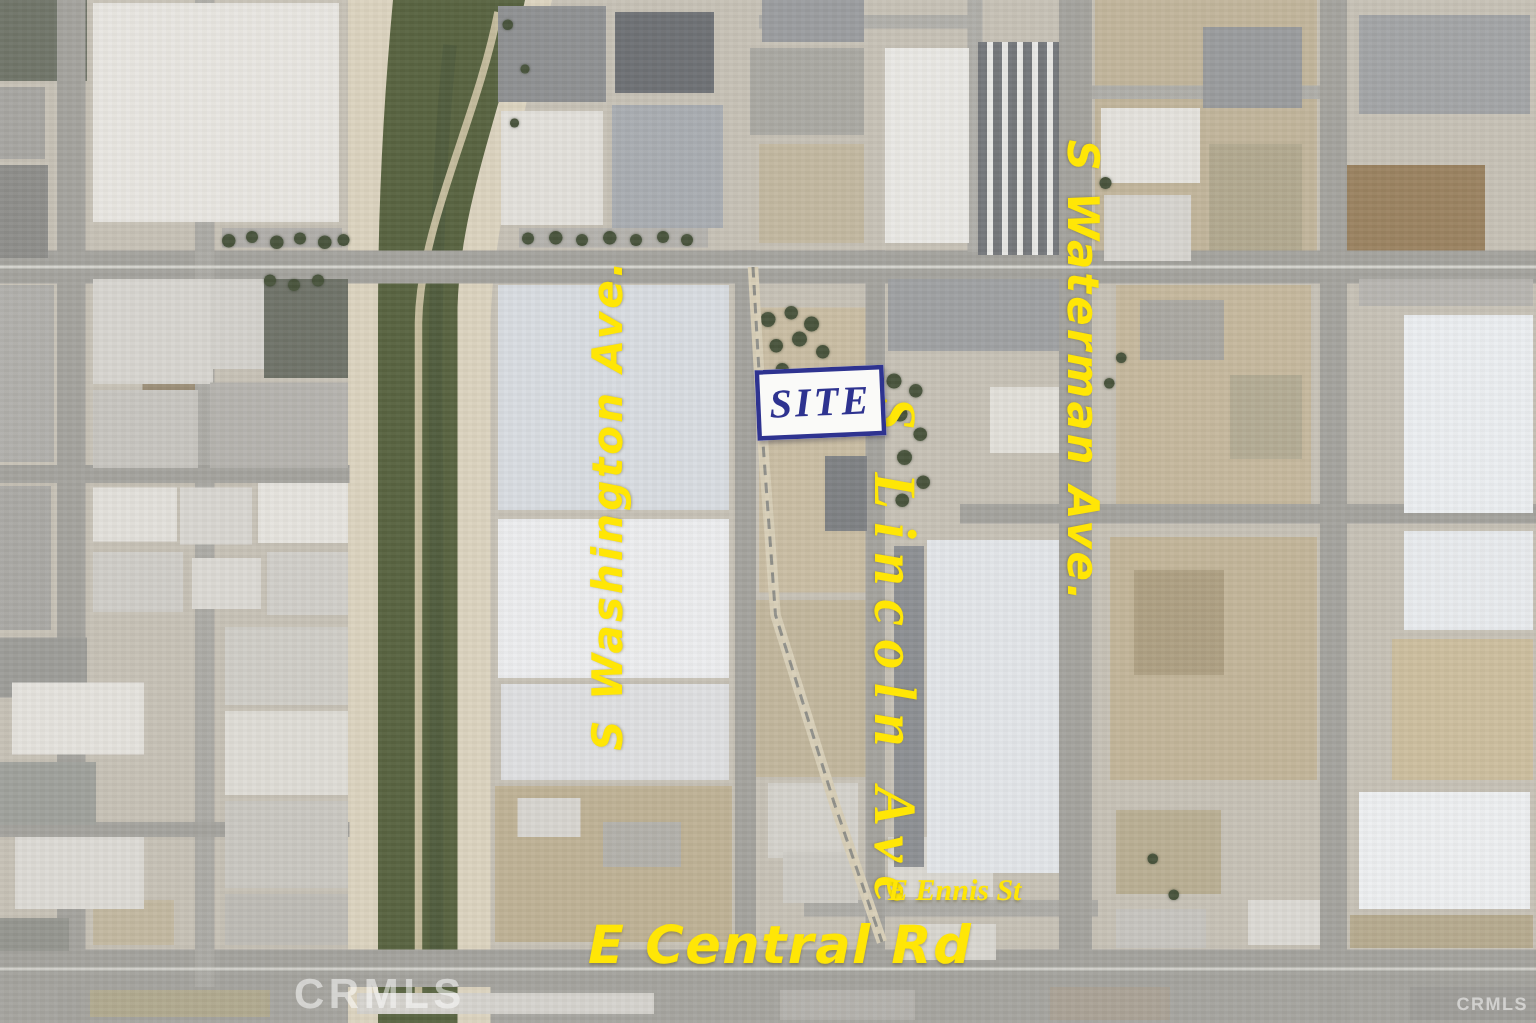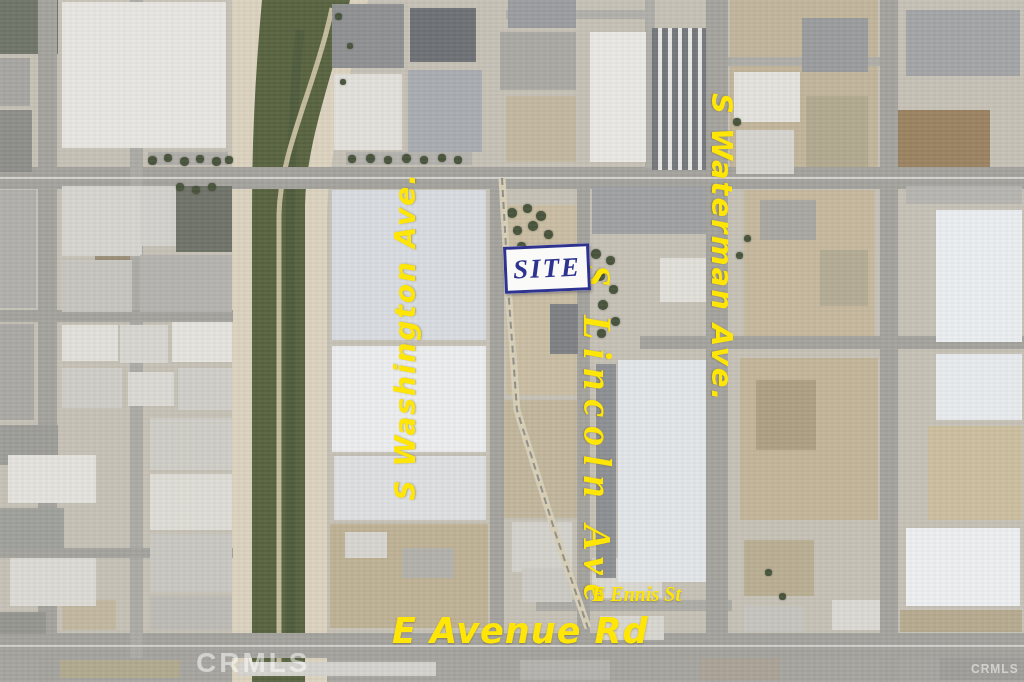--- a/index.html
+++ b/index.html
@@ -208,21 +208,21 @@
     <polyline points="502,178 509,300 517,410 556,535 588,628" fill="none" stroke="#d8cfb8" stroke-width="7"></polyline>
     <polyline points="502,178 509,300 517,410 556,535 588,628" fill="none" stroke="#90908a" stroke-width="2" stroke-dasharray="7 5"></polyline>
   </svg>
 
   <div class="layer grain"></div>
 
   <div class="lbl round" id="lbl-washington">S Washington Ave.</div>
   <div class="lbl serif" id="lbl-lincoln">S Lincoln Ave</div>
   <div class="lbl round" id="lbl-waterman">S Waterman Ave.</div>
   <div class="lbl serif" id="lbl-ennis">E Ennis St</div>
-  <div class="lbl round" id="lbl-norman">E Avenue Rd</div>
+  <div class="lbl round" id="lbl-norman">E Central Rd</div>
 
   <div id="site-box">
     <span>SITE</span>
   </div>
 
   <div class="wm" id="wm-left">CRMLS</div>
   <div class="wm" id="wm-right">CRMLS</div>
 </div>
 
 </body></html>

